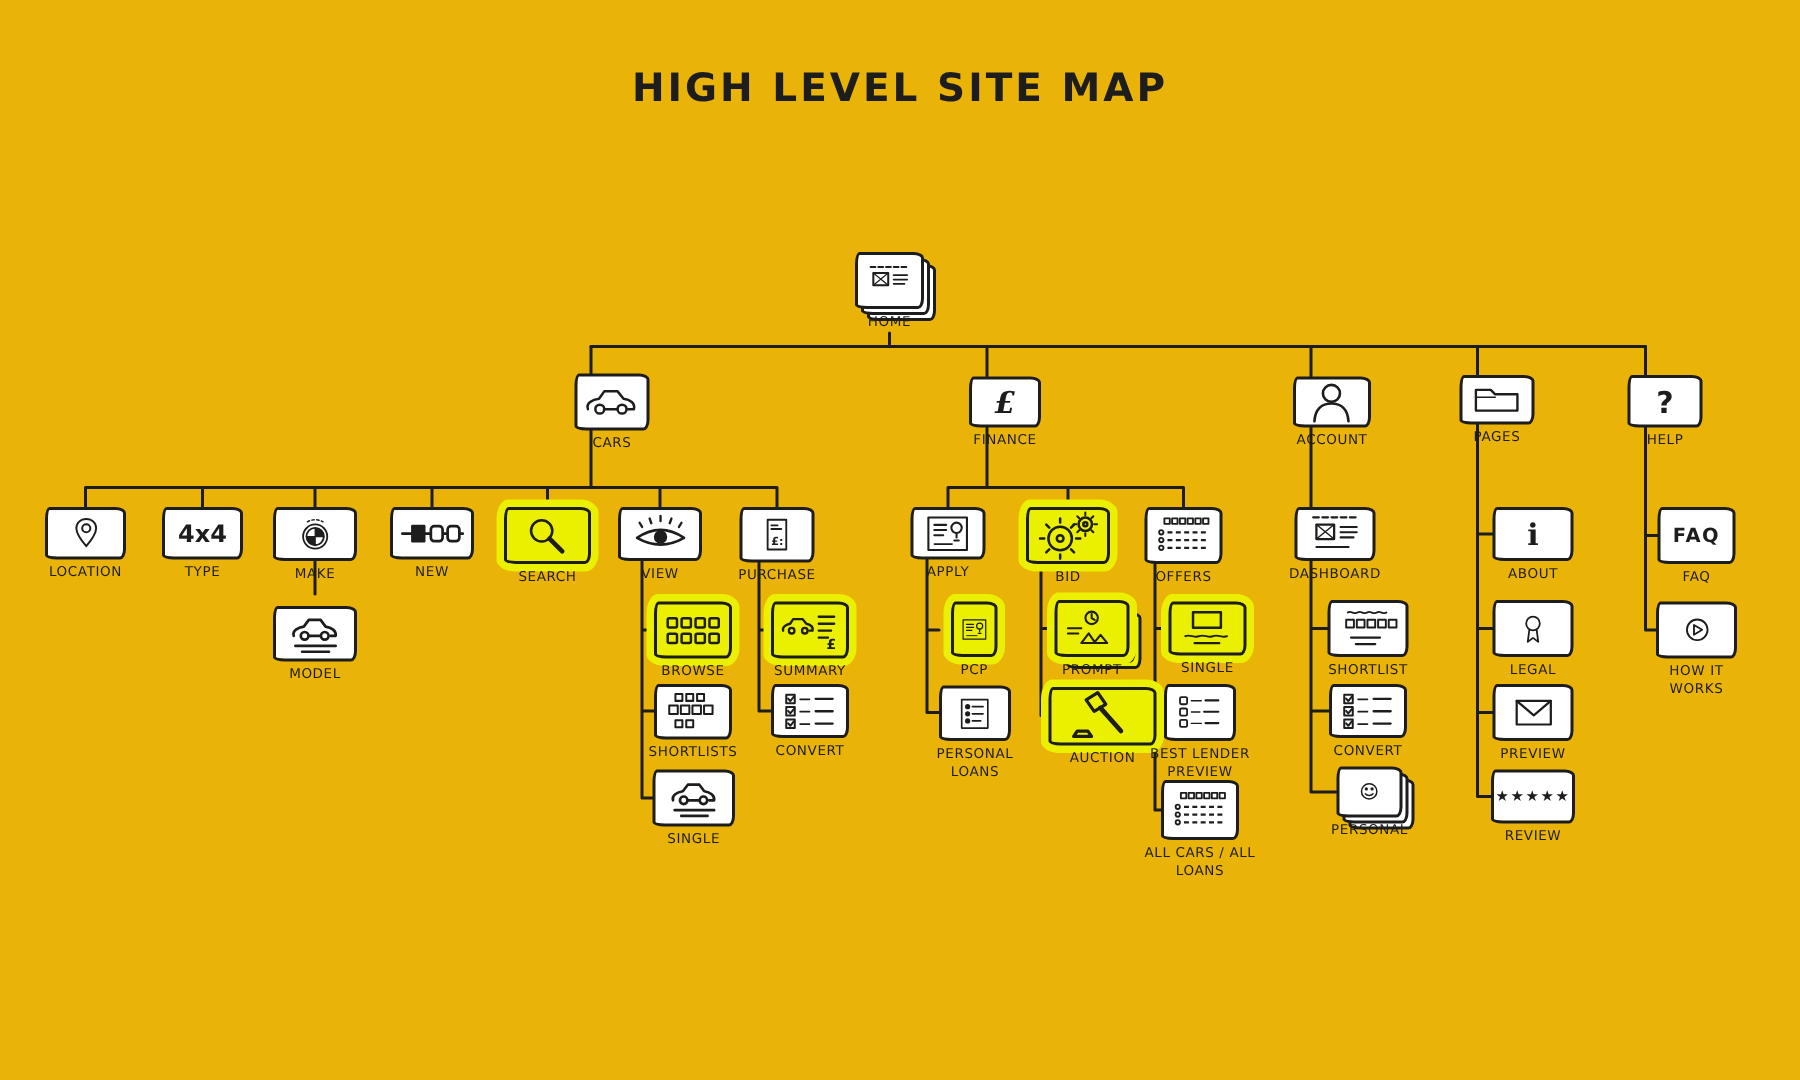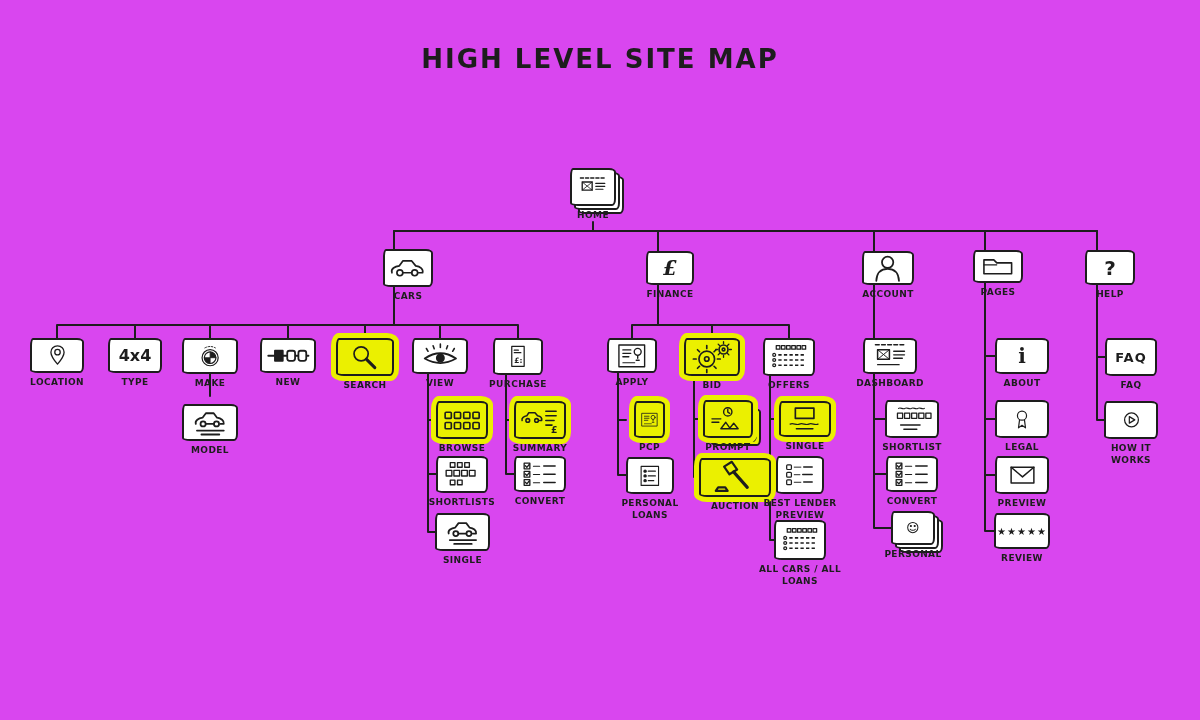--- a/index.html
+++ b/index.html
@@ -1,33 +1,33 @@
 <!DOCTYPE html>
 <html style="--hl: #ebf000; --ink: #1d1d1d;"><head>
 <meta charset="utf-8">
 <style>
   :root{ --ink:#1d1d1d; --hl:#ebf000; }
   html,body{margin:0;padding:0;}
   body{font-family:"DejaVu Sans","Liberation Sans",sans-serif;background:#fff;}
-  #canvas{position:relative;width:1200px;height:720px;background:#d946ef;overflow:hidden;}
+  #canvas{position:relative;width:1200px;height:720px;background:#eab308;overflow:hidden;}
   .title{position:absolute;left:0;top:44px;width:1200px;text-align:center;
          font-size:26px;font-weight:bold;letter-spacing:2px;color:var(--ink);}
   svg.wires{position:absolute;left:0;top:0;z-index:0;}
   .wires path{stroke:var(--ink);stroke-width:2;fill:none;stroke-linecap:round;}
   .node{position:absolute;z-index:1;}
   .box{position:relative;width:100%;background:#fff;border:2px solid var(--ink);
        box-sizing:border-box;display:flex;align-items:center;justify-content:center;
        border-radius:3px 7px 4px 8px / 8px 4px 7px 3px;}
   .hl{background:var(--hl);box-shadow:0 0 0 5px var(--hl);}
   .stack::before,.stack::after{content:"";position:absolute;inset:-2px;background:inherit;
        border:2px solid var(--ink);border-radius:inherit;}
   .stack::before{transform:translate(4px,4px);z-index:-1;}
   .stack::after{transform:translate(8px,8px);z-index:-2;}
   .label{position:relative;left:50%;transform:translateX(-50%);width:max-content;max-width:96px;
-         margin-top:4px;text-align:center;font-size:9px;font-weight:bold;letter-spacing:.4px;
+         margin-top:4px;text-align:center;font-size:9px;font-weight:normal;letter-spacing:.4px;
          line-height:1.3;color:var(--ink);white-space:pre-line;}
   .ic{width:86%;height:auto;display:block;}
   .g{font-weight:bold;color:var(--ink);}
   .g.big{font-size:20px;}
   .g.serif{font-family:"DejaVu Serif",serif;}
   .g.mid{font-size:16px;}
   .g.faq{font-size:13px;letter-spacing:1px;}
   .g.stars{font-size:10px;letter-spacing:1px;}
 </style>
 </head>

